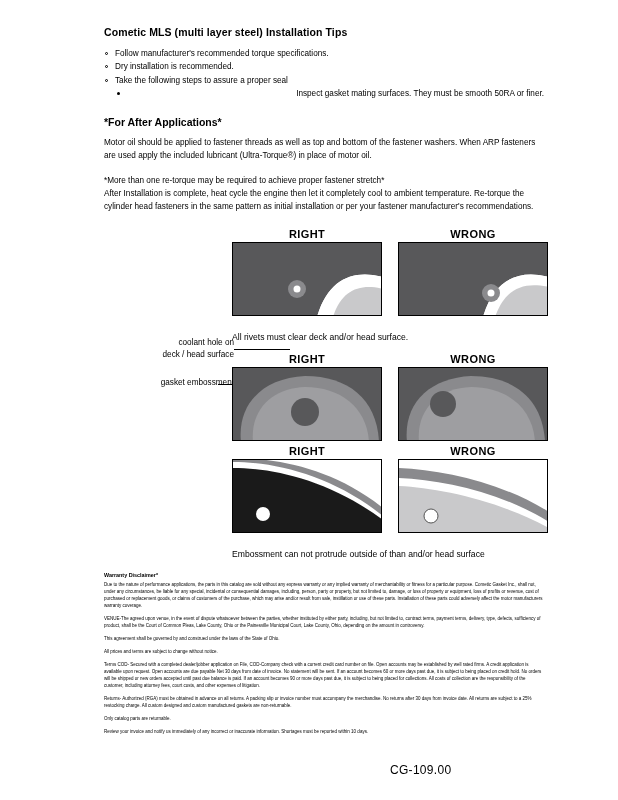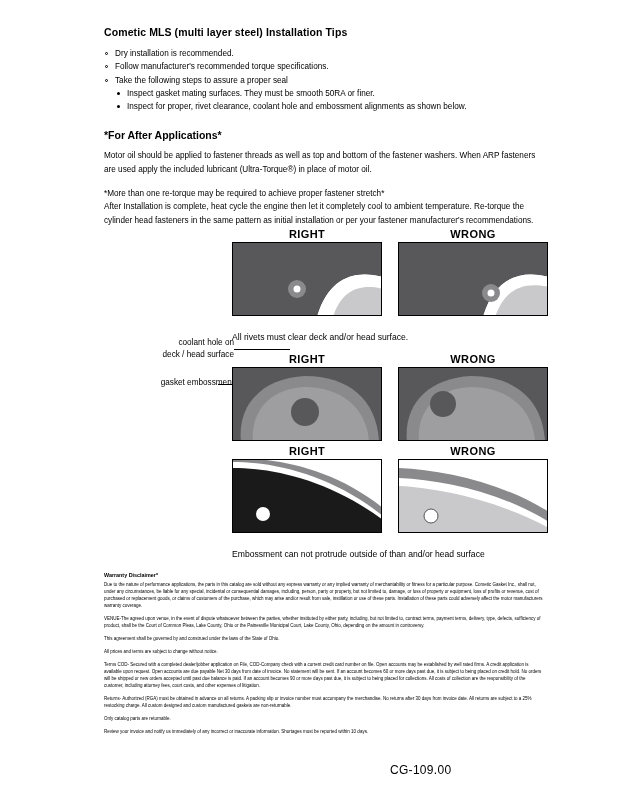--- a/index.html
+++ b/index.html
@@ -53,20 +53,21 @@
     width: 3px;
     height: 3px;
     border: 1px solid #000;
     border-radius: 50%;
     box-sizing: border-box;
   }
   .sub-list {
     margin: 0;
     padding: 0;
     list-style: none;
+    text-align: right;
   }
   .sub-list li {
     font-size: 8.2px;
     line-height: 1.62;
     padding-left: 23px;
     position: relative;
   }
   .sub-list li::before {
     content: "";
     position: absolute;
@@ -179,28 +180,27 @@
 </style>
 </head>
 <body>
 
 <div class="page">
 
   <div class="content">
     <h1 class="title">Cometic MLS (multi layer steel) Installation Tips</h1>
 
     <ul class="bullet-list">
+      <li class="circle">Follow manufacturer's recommended torque specifications.</li>
       <li class="circle">Dry installation is recommended.</li>
-      <li class="circle">Follow manufacturer's recommended torque specifications.</li>
       <li class="circle">Take the following steps to assure a proper seal</li>
     </ul>
 
     <ul class="sub-list">
       <li>Inspect gasket mating surfaces.  They must be smooth 50RA or finer.</li>
-      <li>Inspect for proper, rivet clearance, coolant hole and embossment alignments as shown below.</li>
     </ul>
 
     <h2 class="subtitle">*For After Applications*</h2>
 
     <p class="para">Motor oil should be applied to fastener threads as well as top and bottom of the fastener washers. When ARP fasteners are used apply the included lubricant (Ultra-Torque®) in place of motor oil.</p>
     <p class="para last">*More than one re-torque may be required to achieve proper fastener stretch*</p>
     <p class="para">After Installation is complete, heat cycle the engine then let it completely cool to ambient temperature. Re-torque the cylinder head fasteners in the same pattern as initial installation or per your fastener manufacturer's recommendations.</p>
   </div>
 
   <div class="fig-labels">

